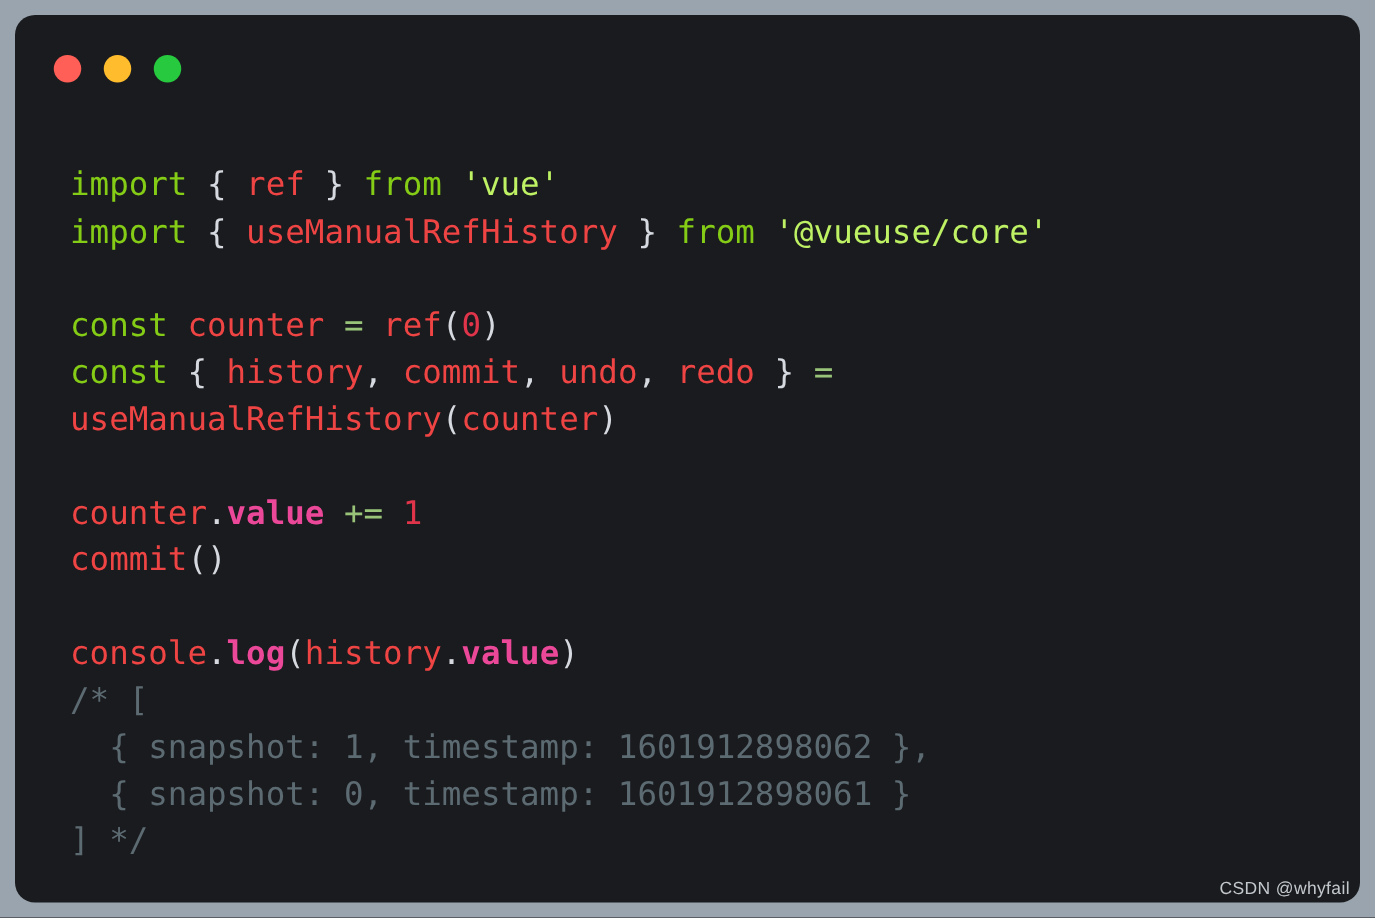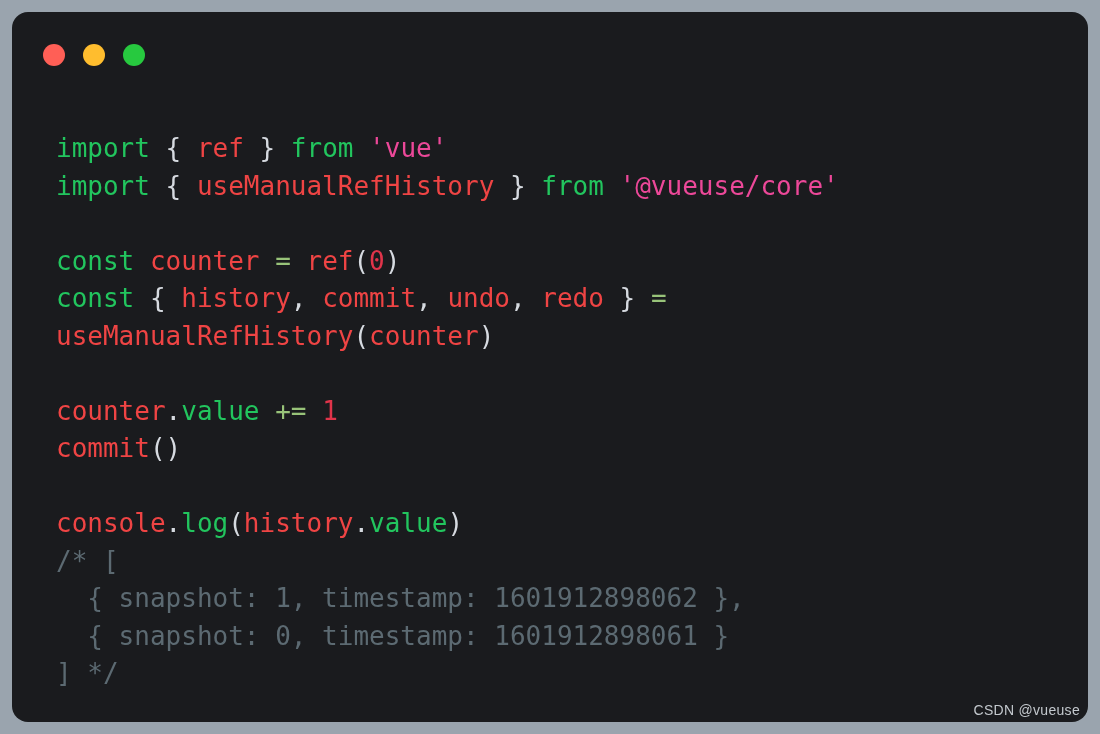--- a/index.html
+++ b/index.html
@@ -62,27 +62,27 @@
   }
   .line {
     white-space: pre;
     min-height: 37.5px;
   }
   .line.blank {
     height: 37.5px;
   }
 
   
-  .t-kw      { color: #22c55e; }  
+  .t-kw      { color: #84cc16; }  
   .t-id      { color: #ef4444; }  
-  .t-str     { color: #ec4899; }  
+  .t-str     { color: #bef264; }  
   .t-punc    { color: #d6dae0; }  
   .t-op      { color: #98c379; }  
   .t-num     { color: #e0344a; }  
-  .t-prop    { color: #22c55e; }  
+  .t-prop    { color: #ec4899; font-weight: bold; }  
   .t-comment { color: #5c6a72; }  
 
   
   #watermark {
     position: absolute;
     right: 8px;
     bottom: 4px;
     font-family: "Liberation Sans", sans-serif;
     font-size: 14px;
     color: #c3c8cd;
@@ -95,14 +95,14 @@
 <div id="code-window">
 
   <div id="titlebar">
     <div class="dot" style="background: rgb(255, 95, 86);"></div>
     <div class="dot" style="background: rgb(255, 189, 46);"></div>
     <div class="dot" style="background: rgb(39, 201, 63);"></div>
   </div>
 
   <div id="code-area"><div class="line"><span class="t-kw">import</span><span class="t-punc"> </span><span class="t-punc">{</span><span class="t-punc"> </span><span class="t-id">ref</span><span class="t-punc"> </span><span class="t-punc">}</span><span class="t-punc"> </span><span class="t-kw">from</span><span class="t-punc"> </span><span class="t-str">'vue'</span></div><div class="line"><span class="t-kw">import</span><span class="t-punc"> </span><span class="t-punc">{</span><span class="t-punc"> </span><span class="t-id">useManualRefHistory</span><span class="t-punc"> </span><span class="t-punc">}</span><span class="t-punc"> </span><span class="t-kw">from</span><span class="t-punc"> </span><span class="t-str">'@vueuse/core'</span></div><div class="line blank">&nbsp;</div><div class="line"><span class="t-kw">const</span><span class="t-punc"> </span><span class="t-id">counter</span><span class="t-punc"> </span><span class="t-op">=</span><span class="t-punc"> </span><span class="t-id">ref</span><span class="t-punc">(</span><span class="t-num">0</span><span class="t-punc">)</span></div><div class="line"><span class="t-kw">const</span><span class="t-punc"> </span><span class="t-punc">{</span><span class="t-punc"> </span><span class="t-id">history</span><span class="t-punc">,</span><span class="t-punc"> </span><span class="t-id">commit</span><span class="t-punc">,</span><span class="t-punc"> </span><span class="t-id">undo</span><span class="t-punc">,</span><span class="t-punc"> </span><span class="t-id">redo</span><span class="t-punc"> </span><span class="t-punc">}</span><span class="t-punc"> </span><span class="t-op">=</span></div><div class="line"><span class="t-id">useManualRefHistory</span><span class="t-punc">(</span><span class="t-id">counter</span><span class="t-punc">)</span></div><div class="line blank">&nbsp;</div><div class="line"><span class="t-id">counter</span><span class="t-punc">.</span><span class="t-prop">value</span><span class="t-punc"> </span><span class="t-op">+=</span><span class="t-punc"> </span><span class="t-num">1</span></div><div class="line"><span class="t-id">commit</span><span class="t-punc">()</span></div><div class="line blank">&nbsp;</div><div class="line"><span class="t-id">console</span><span class="t-punc">.</span><span class="t-prop">log</span><span class="t-punc">(</span><span class="t-id">history</span><span class="t-punc">.</span><span class="t-prop">value</span><span class="t-punc">)</span></div><div class="line"><span class="t-comment">/* [</span></div><div class="line"><span class="t-comment">  { snapshot: 1, timestamp: 1601912898062 },</span></div><div class="line"><span class="t-comment">  { snapshot: 0, timestamp: 1601912898061 }</span></div><div class="line"><span class="t-comment">] */</span></div></div>
 
-  <div id="watermark">CSDN @vueuse</div>
+  <div id="watermark">CSDN @whyfail</div>
 </div>
 
 </body></html>

